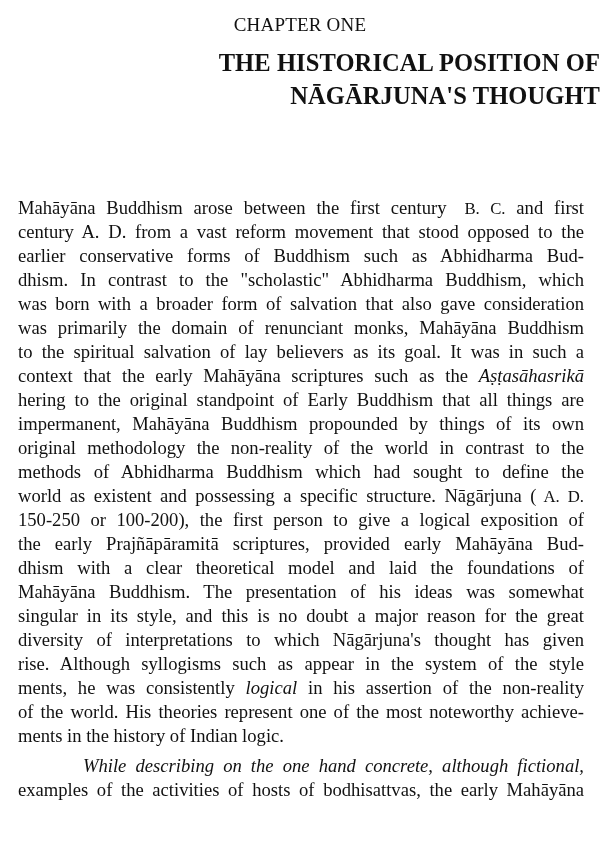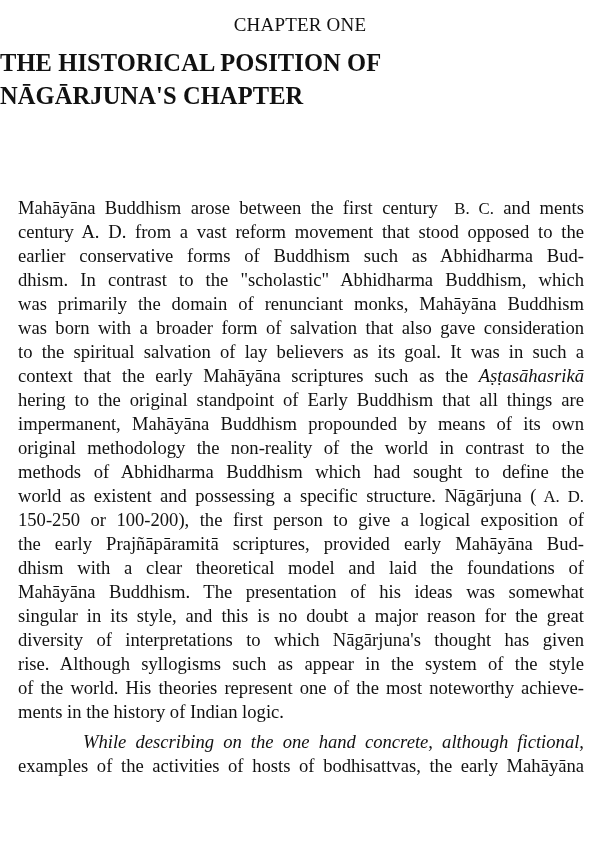--- a/index.html
+++ b/index.html
@@ -25,21 +25,21 @@
       top: 14px;
       left: 0; width: 600px;
       text-align: center;
       font-size: 19px;
       letter-spacing: 0.2px;
     }
     .chapter-title {
       position: absolute;
       top: 46px;
       left: 0; width: 600px;
-      text-align: left;
+      text-align: right;
       font-size: 24.5px;
       font-weight: bold;
       line-height: 33px;
       letter-spacing: 0.1px;
     }
     .chapter-title span { display: block; }
     .body-text {
       position: absolute;
       top: 196px;
       left: 18px;
@@ -64,46 +64,47 @@
   </style>
 </head>
 <body>
 
 <div class="page">
 
   <div class="chapter-label">CHAPTER ONE</div>
 
   <div class="chapter-title">
     <span>THE HISTORICAL POSITION OF</span>
-    <span>NĀGĀRJUNA'S CHAPTER</span>
+    <span>NĀGĀRJUNA'S THOUGHT</span>
   </div>
 
   <div class="body-text">
 
     <div>
-      <span class="line"><span>Mahāyāna Buddhism arose between the first  century </span><span class="sc">B. C.</span><span> and ments</span></span>
+      <span class="line"><span>Mahāyāna Buddhism arose between the first  century </span><span class="sc">B. C.</span><span> and first</span></span>
       <span class="line">century A. D. from a vast reform movement that stood opposed to the</span>
       <span class="line">earlier conservative forms of Buddhism such as Abhidharma Bud-</span>
       <span class="line">dhism. In contrast to the "scholastic" Abhidharma Buddhism, which</span>
+      <span class="line">was born with a broader form of salvation that also gave consideration</span>
       <span class="line">was primarily the domain of renunciant monks, Mahāyāna Buddhism</span>
-      <span class="line">was born with a broader form of salvation that also gave consideration</span>
       <span class="line">to the spiritual salvation of lay believers as its goal. It was in such a</span>
       <span class="line"><span>context that the early Mahāyāna scriptures such as the </span><i>Aṣṭasāhasrikā</i></span>
       <span class="line">hering to the original standpoint of Early Buddhism that all things are</span>
-      <span class="line">impermanent, Mahāyāna Buddhism propounded by means of its own</span>
+      <span class="line">impermanent, Mahāyāna Buddhism propounded by things of its own</span>
       <span class="line">original methodology the non-reality of the world in contrast to the</span>
       <span class="line">methods of Abhidharma Buddhism which had sought to define the</span>
       <span class="line"><span>world as existent and possessing a specific structure. Nāgārjuna (</span><span class="sc">A. D.</span></span>
       <span class="line">150-250 or 100-200), the first person to give a logical exposition of</span>
       <span class="line">the early Prajñāpāramitā scriptures, provided early Mahāyāna Bud-</span>
       <span class="line">dhism with a clear theoretical model and laid the foundations of</span>
       <span class="line">Mahāyāna Buddhism. The presentation of his ideas was somewhat</span>
       <span class="line">singular in its style, and this is no doubt a major reason for the great</span>
       <span class="line">diversity of interpretations to which Nāgārjuna's thought has given</span>
       <span class="line">rise. Although syllogisms such as appear in the system of the style</span>
+      <span class="line"><span>ments, he was consistently </span><i>logical</i><span> in his assertion of the non-reality</span></span>
       <span class="line">of the world. His theories represent one of the most noteworthy achieve-</span>
       <span class="line last">ments in the history of Indian logic.</span>
     </div>
 
     <div class="para-gap"></div>
 
     <div>
       <span class="line indent">While describing on the one hand concrete, although fictional,</span>
       <span class="line">examples of the activities of hosts of bodhisattvas, the early Mahāyāna</span>
     </div>

